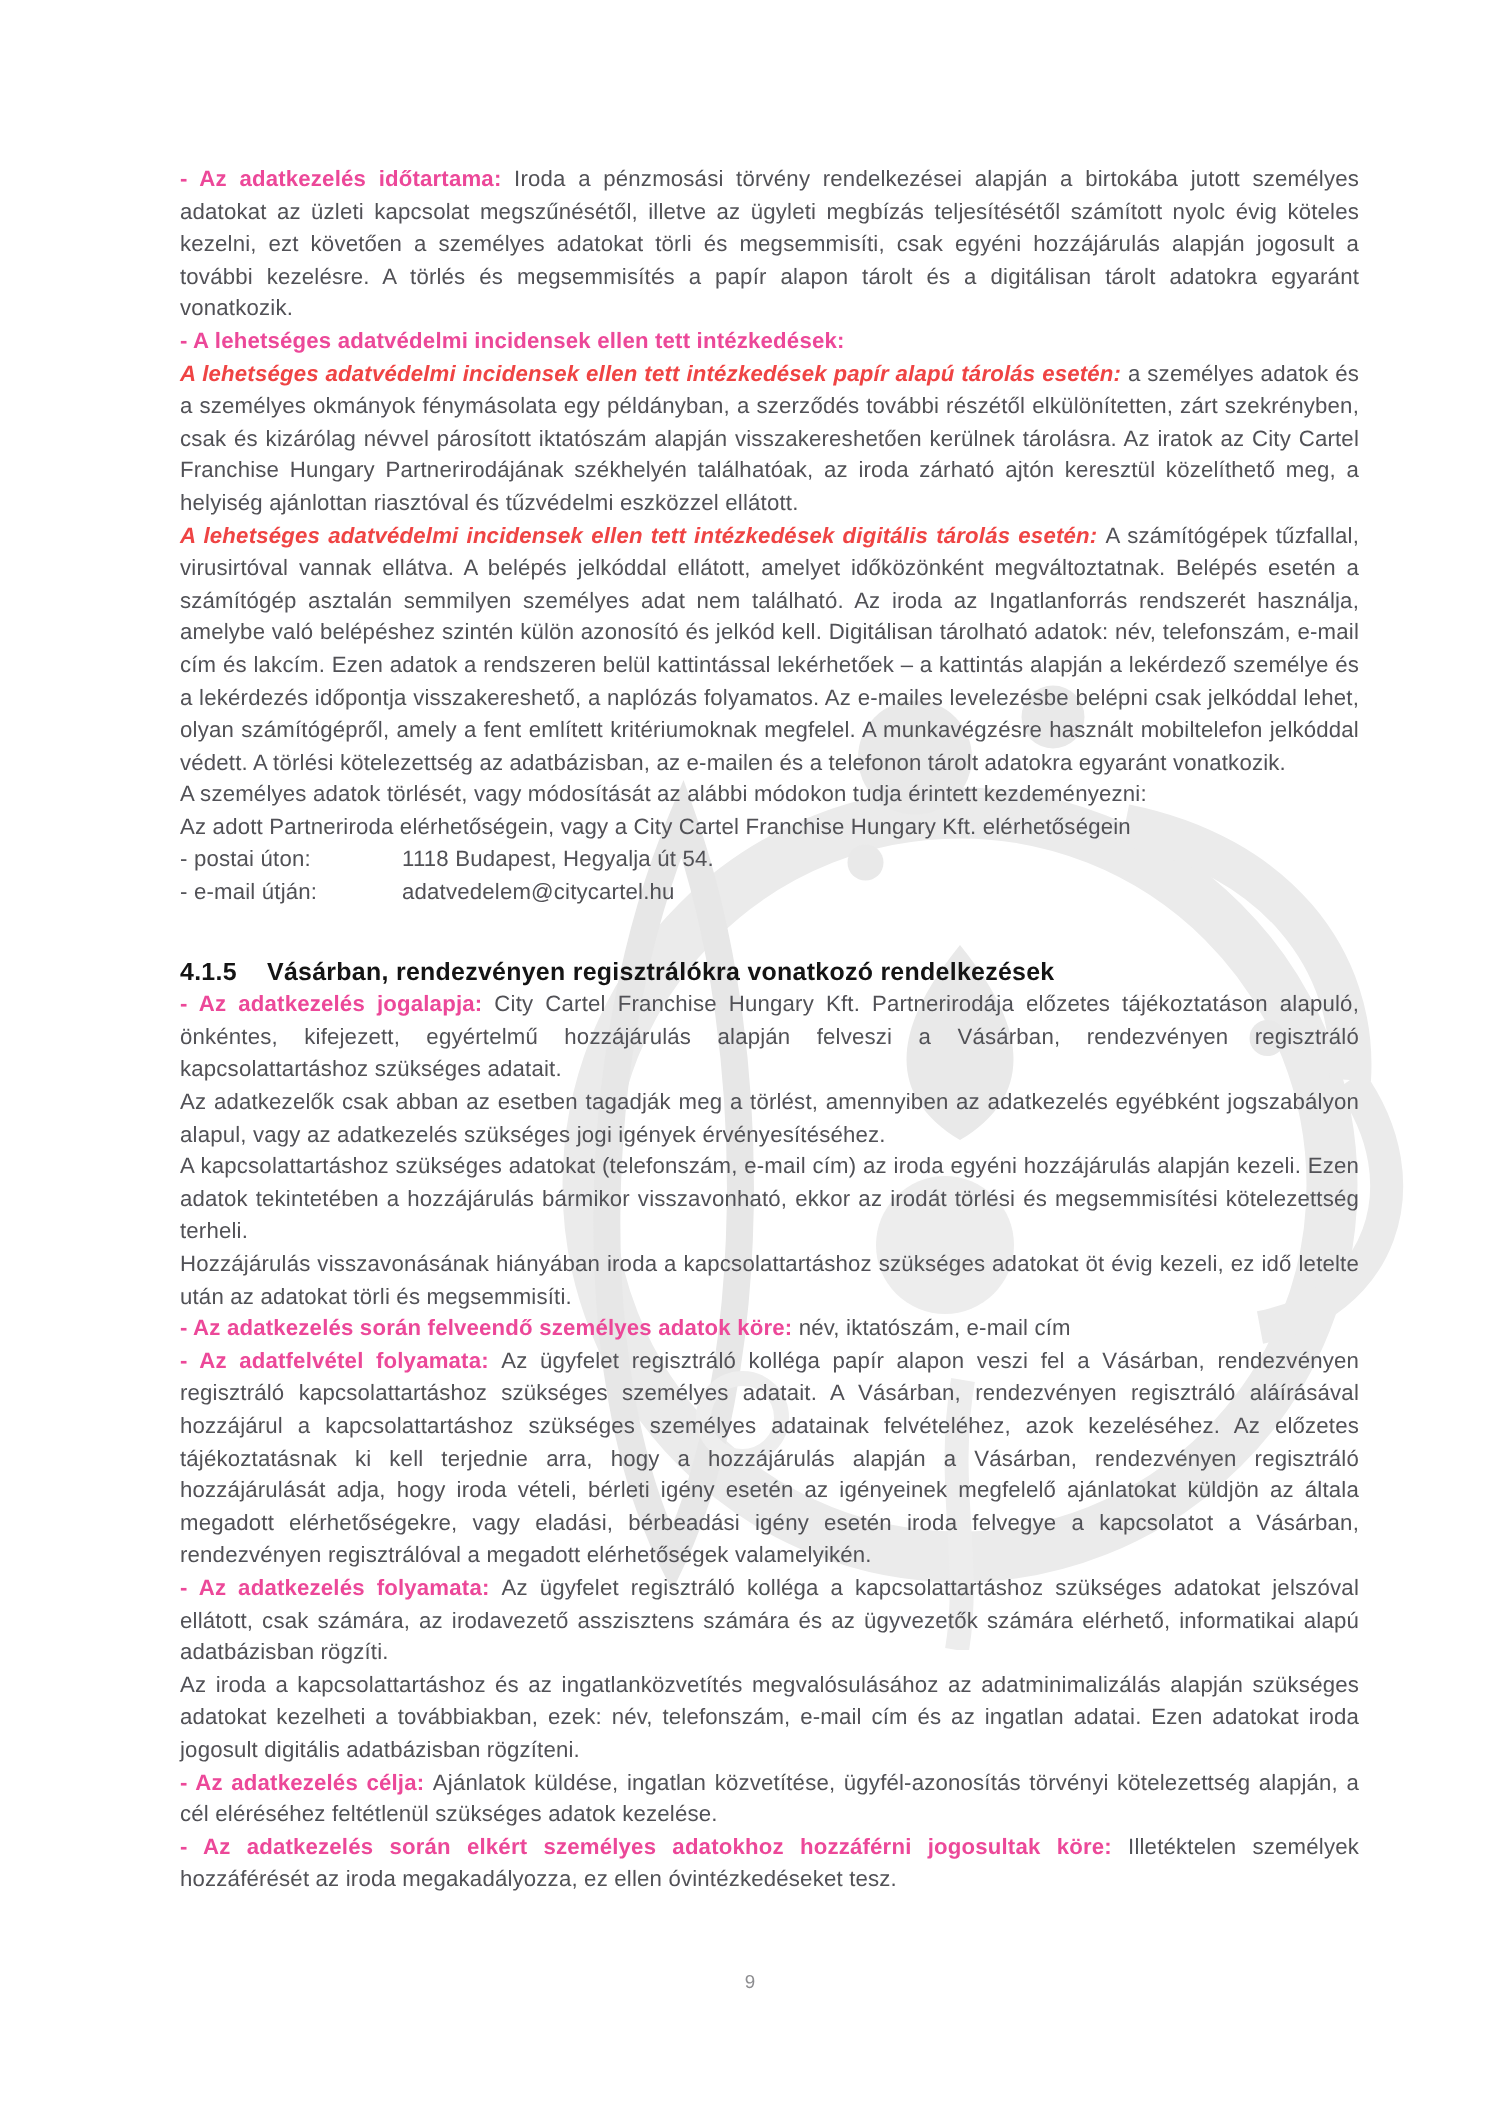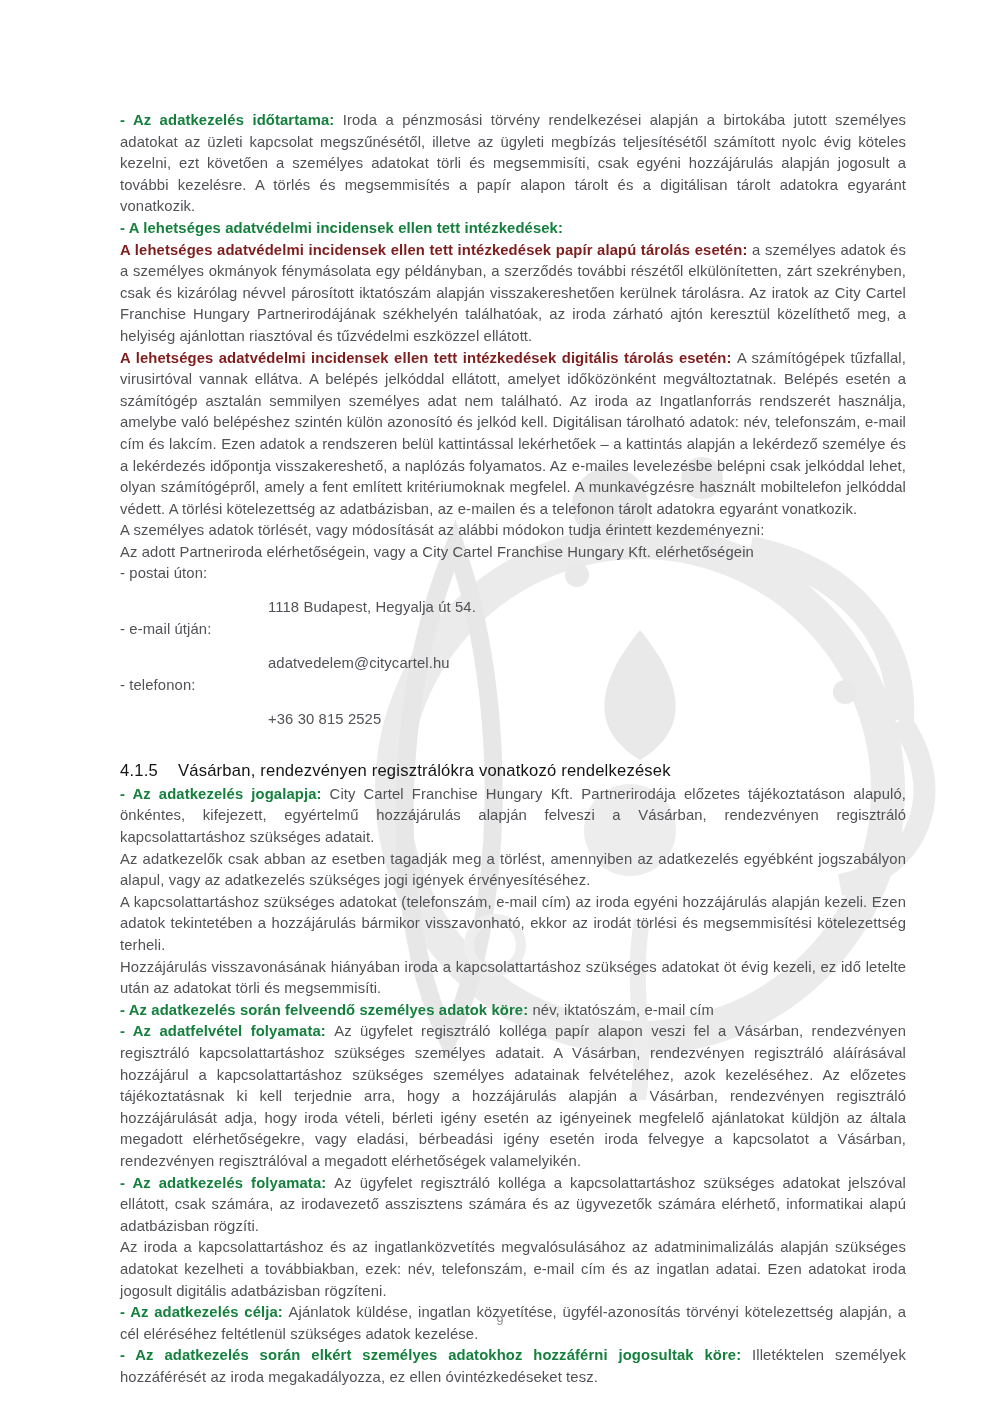--- a/index.html
+++ b/index.html
@@ -14,32 +14,32 @@
     position:absolute;left:330px;top:400px;width:620px;height:700px;
     z-index:0;pointer-events:none;
   }
   .content{
     position:absolute;left:120px;top:110px;width:786px;
     z-index:1;
     color:#515156;
     font-size:14.8px;line-height:21.6px;letter-spacing:0.12px;
   }
   p.para{margin:0;text-align:justify;}
-  .run-b{font-weight:700;color:#15803d;}
-  .run-bi{font-weight:700;color:#7f1d1d;}
+  .run-b{font-weight:700;color:#ec4899;}
+  .run-bi{font-weight:700;font-style:italic;color:#ef4444;}
   .run-n{}
   h2.section{
     font-size:16.6px;line-height:21.6px;
-    color:#141414;font-weight:400;
+    color:#141414;font-weight:700;
     margin:30px 0 2px 0;letter-spacing:0.2px;
   }
   h2.section .hnum{display:inline-block;width:58px;}
   .contact-row{display:flex;margin:0;}
   .contact-label{flex:0 0 148px;}
-  .contact-value{flex:1 1 auto;margin-top:34px;}
+  .contact-value{flex:1 1 auto;}
   .page-number{
     position:absolute;top:1314px;left:0;width:100%;
     text-align:center;color:#8d8d90;font-size:12.5px;
     z-index:1;
   }
 </style>
 </head>
 <body>
 
 <div class="page">
@@ -71,24 +71,20 @@
       <p class="para"><span class="run-n">A személyes adatok törlését, vagy módosítását az alábbi módokon tudja érintett kezdeményezni:</span></p>
       <p class="para"><span class="run-n">Az adott Partneriroda elérhetőségein, vagy a City Cartel Franchise Hungary Kft. elérhetőségein</span></p>
       <div class="contact-row">
         <span class="contact-label">- postai úton:</span>
         <span class="contact-value">1118 Budapest, Hegyalja út 54.</span>
       </div>
       <div class="contact-row">
         <span class="contact-label">- e-mail útján:</span>
         <span class="contact-value">adatvedelem@citycartel.hu</span>
       </div>
-      <div class="contact-row">
-        <span class="contact-label">- telefonon:</span>
-        <span class="contact-value">+36 30 815 2525</span>
-      </div>
       <h2 class="section"><span class="hnum">4.1.5</span><span>Vásárban, rendezvényen regisztrálókra vonatkozó rendelkezések</span></h2>
       <p class="para"><span class="run-b">- Az adatkezelés jogalapja: </span><span class="run-n">City Cartel Franchise Hungary Kft. Partnerirodája előzetes tájékoztatáson alapuló, önkéntes, kifejezett, egyértelmű hozzájárulás alapján felveszi a Vásárban, rendezvényen regisztráló kapcsolattartáshoz szükséges adatait.</span></p>
       <p class="para"><span class="run-n">Az adatkezelők csak abban az esetben tagadják meg a törlést, amennyiben az adatkezelés egyébként jogszabályon alapul, vagy az adatkezelés szükséges jogi igények érvényesítéséhez.</span></p>
       <p class="para"><span class="run-n">A kapcsolattartáshoz szükséges adatokat (telefonszám, e-mail cím) az iroda egyéni hozzájárulás alapján kezeli. Ezen adatok tekintetében a hozzájárulás bármikor visszavonható, ekkor az irodát törlési és megsemmisítési kötelezettség terheli.</span></p>
       <p class="para"><span class="run-n">Hozzájárulás visszavonásának hiányában iroda a kapcsolattartáshoz szükséges adatokat öt évig kezeli, ez idő letelte után az adatokat törli és megsemmisíti.</span></p>
       <p class="para"><span class="run-b">- Az adatkezelés során felveendő személyes adatok köre: </span><span class="run-n">név, iktatószám, e-mail cím</span></p>
       <p class="para"><span class="run-b">- Az adatfelvétel folyamata: </span><span class="run-n">Az ügyfelet regisztráló kolléga papír alapon veszi fel a Vásárban, rendezvényen regisztráló kapcsolattartáshoz szükséges személyes adatait. A Vásárban, rendezvényen regisztráló aláírásával hozzájárul a kapcsolattartáshoz szükséges személyes adatainak felvételéhez, azok kezeléséhez. Az előzetes tájékoztatásnak ki kell terjednie arra, hogy a hozzájárulás alapján a Vásárban, rendezvényen regisztráló hozzájárulását adja, hogy iroda vételi, bérleti igény esetén az igényeinek megfelelő ajánlatokat küldjön az általa megadott elérhetőségekre, vagy eladási, bérbeadási igény esetén iroda felvegye a kapcsolatot a Vásárban, rendezvényen regisztrálóval a megadott elérhetőségek valamelyikén.</span></p>
       <p class="para"><span class="run-b">- Az adatkezelés folyamata: </span><span class="run-n">Az ügyfelet regisztráló kolléga a kapcsolattartáshoz szükséges adatokat jelszóval ellátott, csak számára, az irodavezető asszisztens számára és az ügyvezetők számára elérhető, informatikai alapú adatbázisban rögzíti.</span></p>
       <p class="para"><span class="run-n">Az iroda a kapcsolattartáshoz és az ingatlanközvetítés megvalósulásához az adatminimalizálás alapján szükséges adatokat kezelheti a továbbiakban, ezek: név, telefonszám, e-mail cím és az ingatlan adatai. Ezen adatokat iroda jogosult digitális adatbázisban rögzíteni.</span></p>
       <p class="para"><span class="run-b">- Az adatkezelés célja: </span><span class="run-n">Ajánlatok küldése, ingatlan közvetítése, ügyfél-azonosítás törvényi kötelezettség alapján, a cél eléréséhez feltétlenül szükséges adatok kezelése.</span></p>

